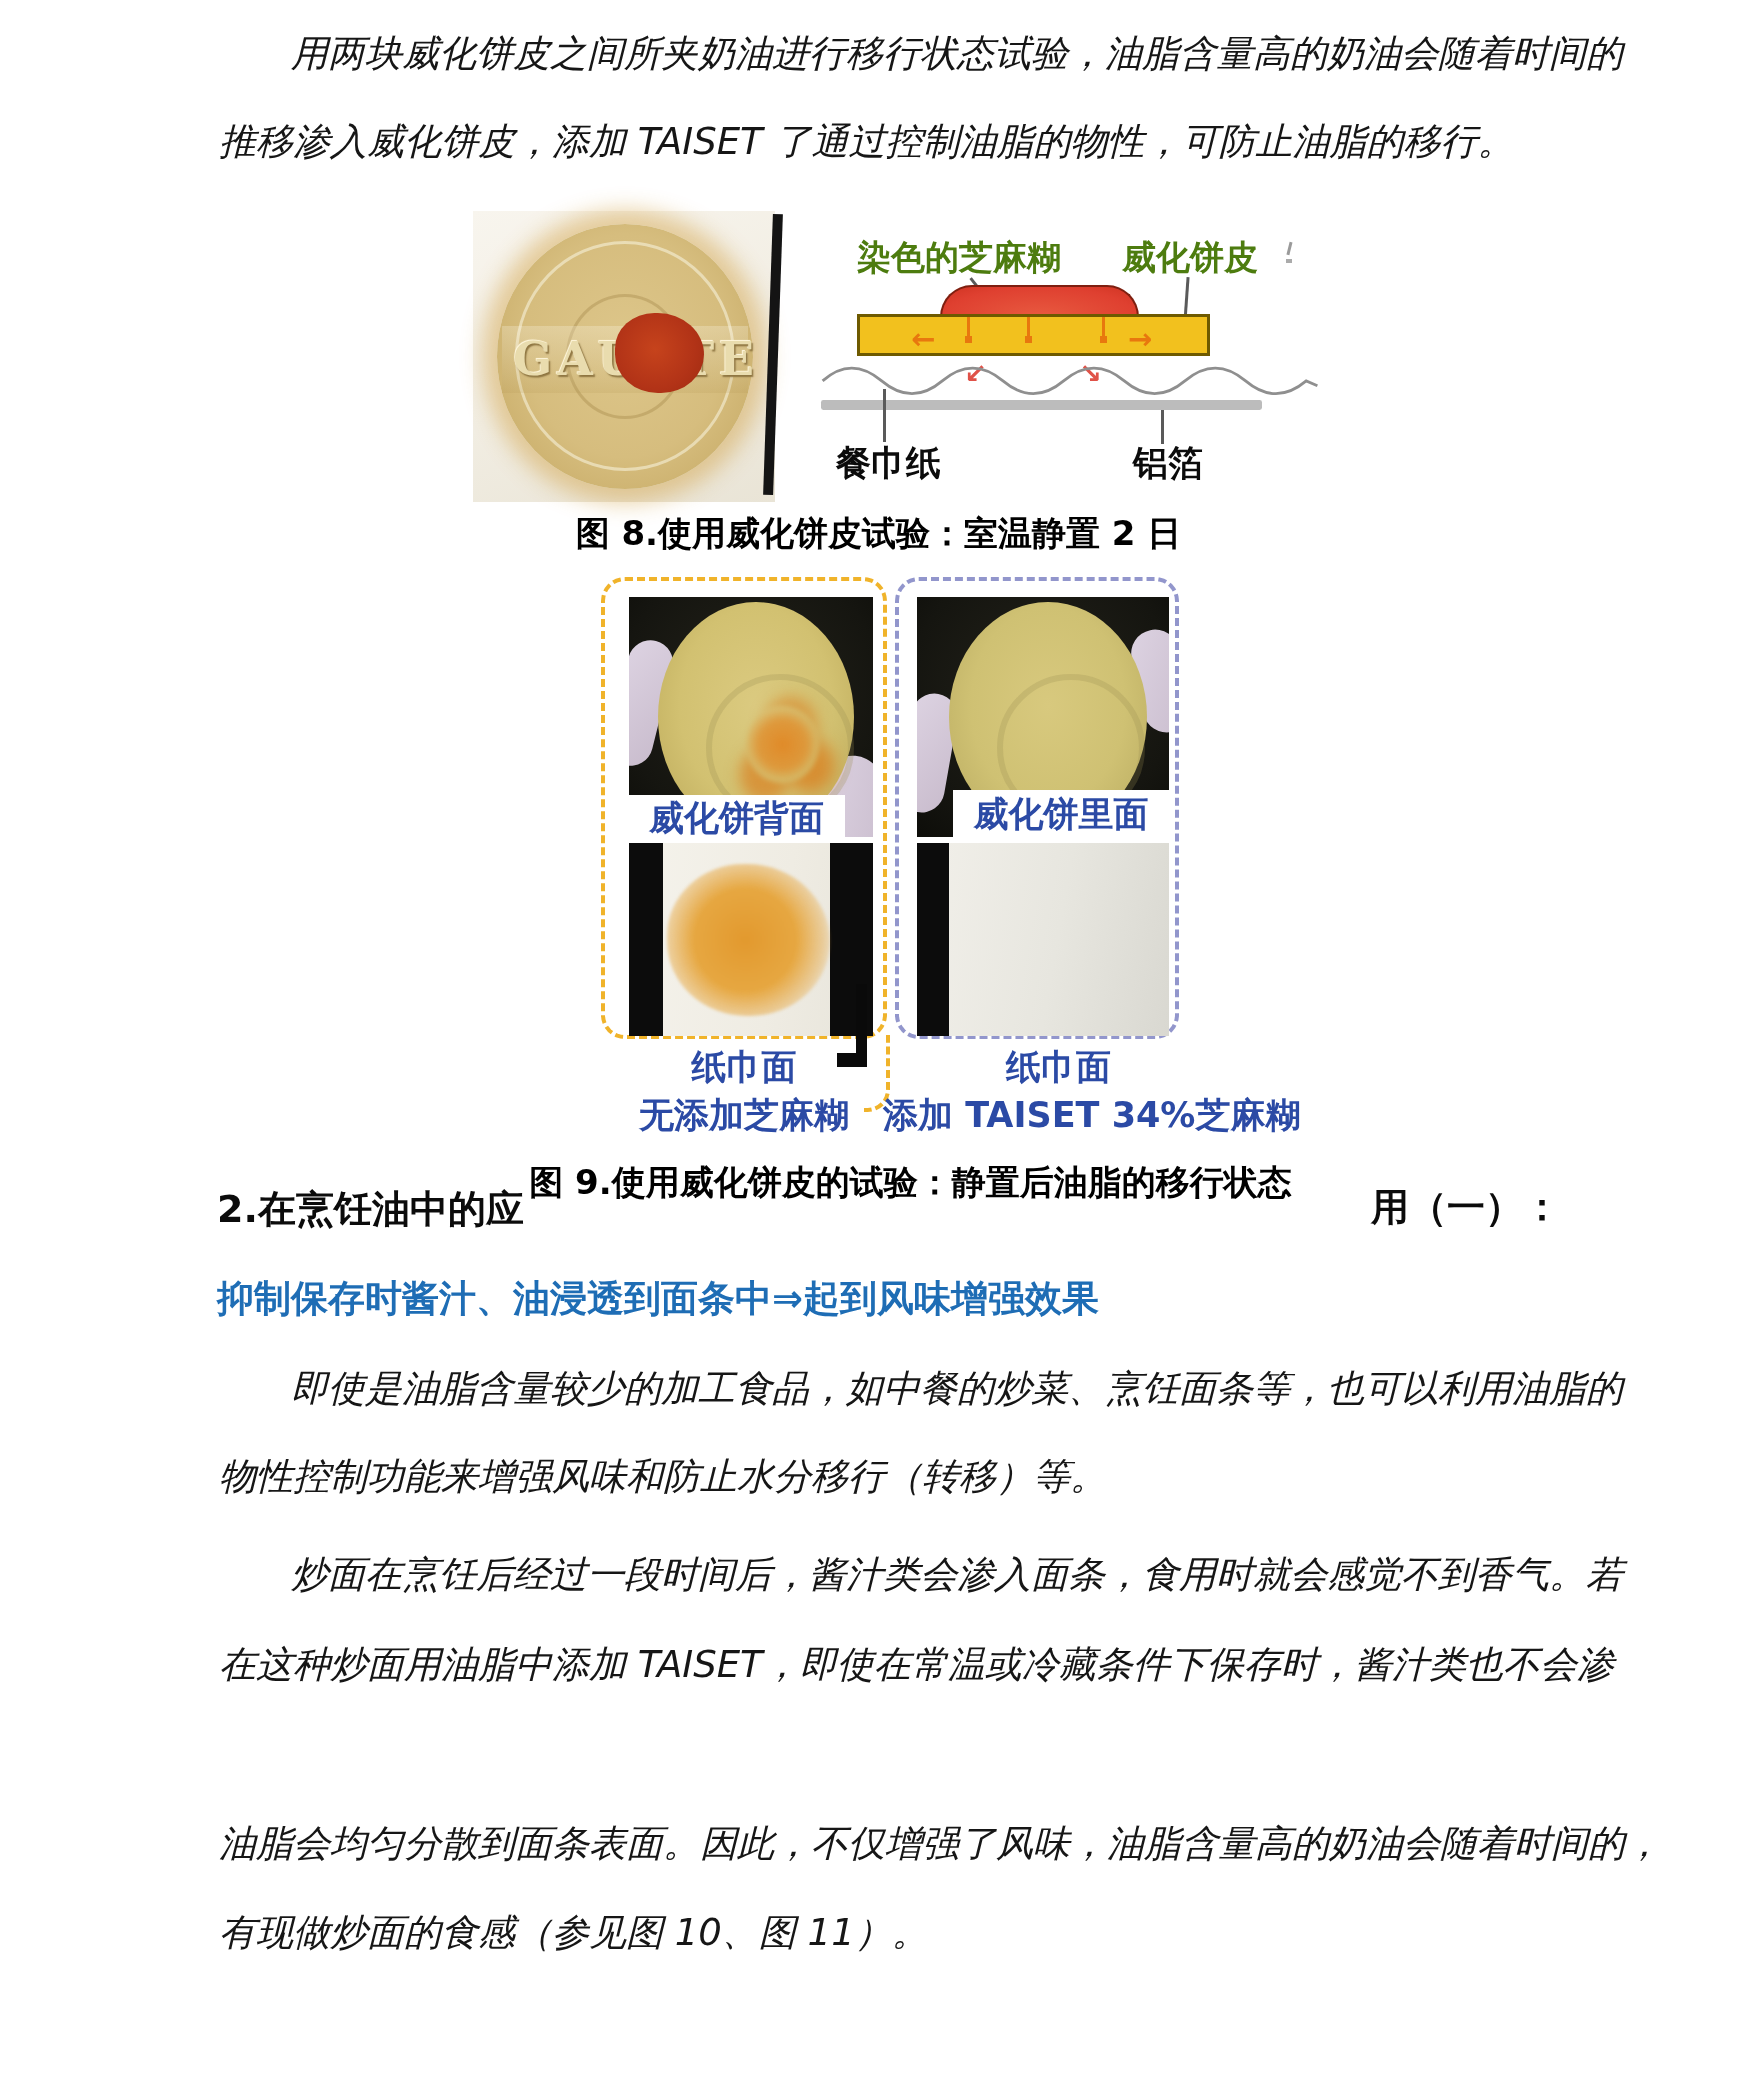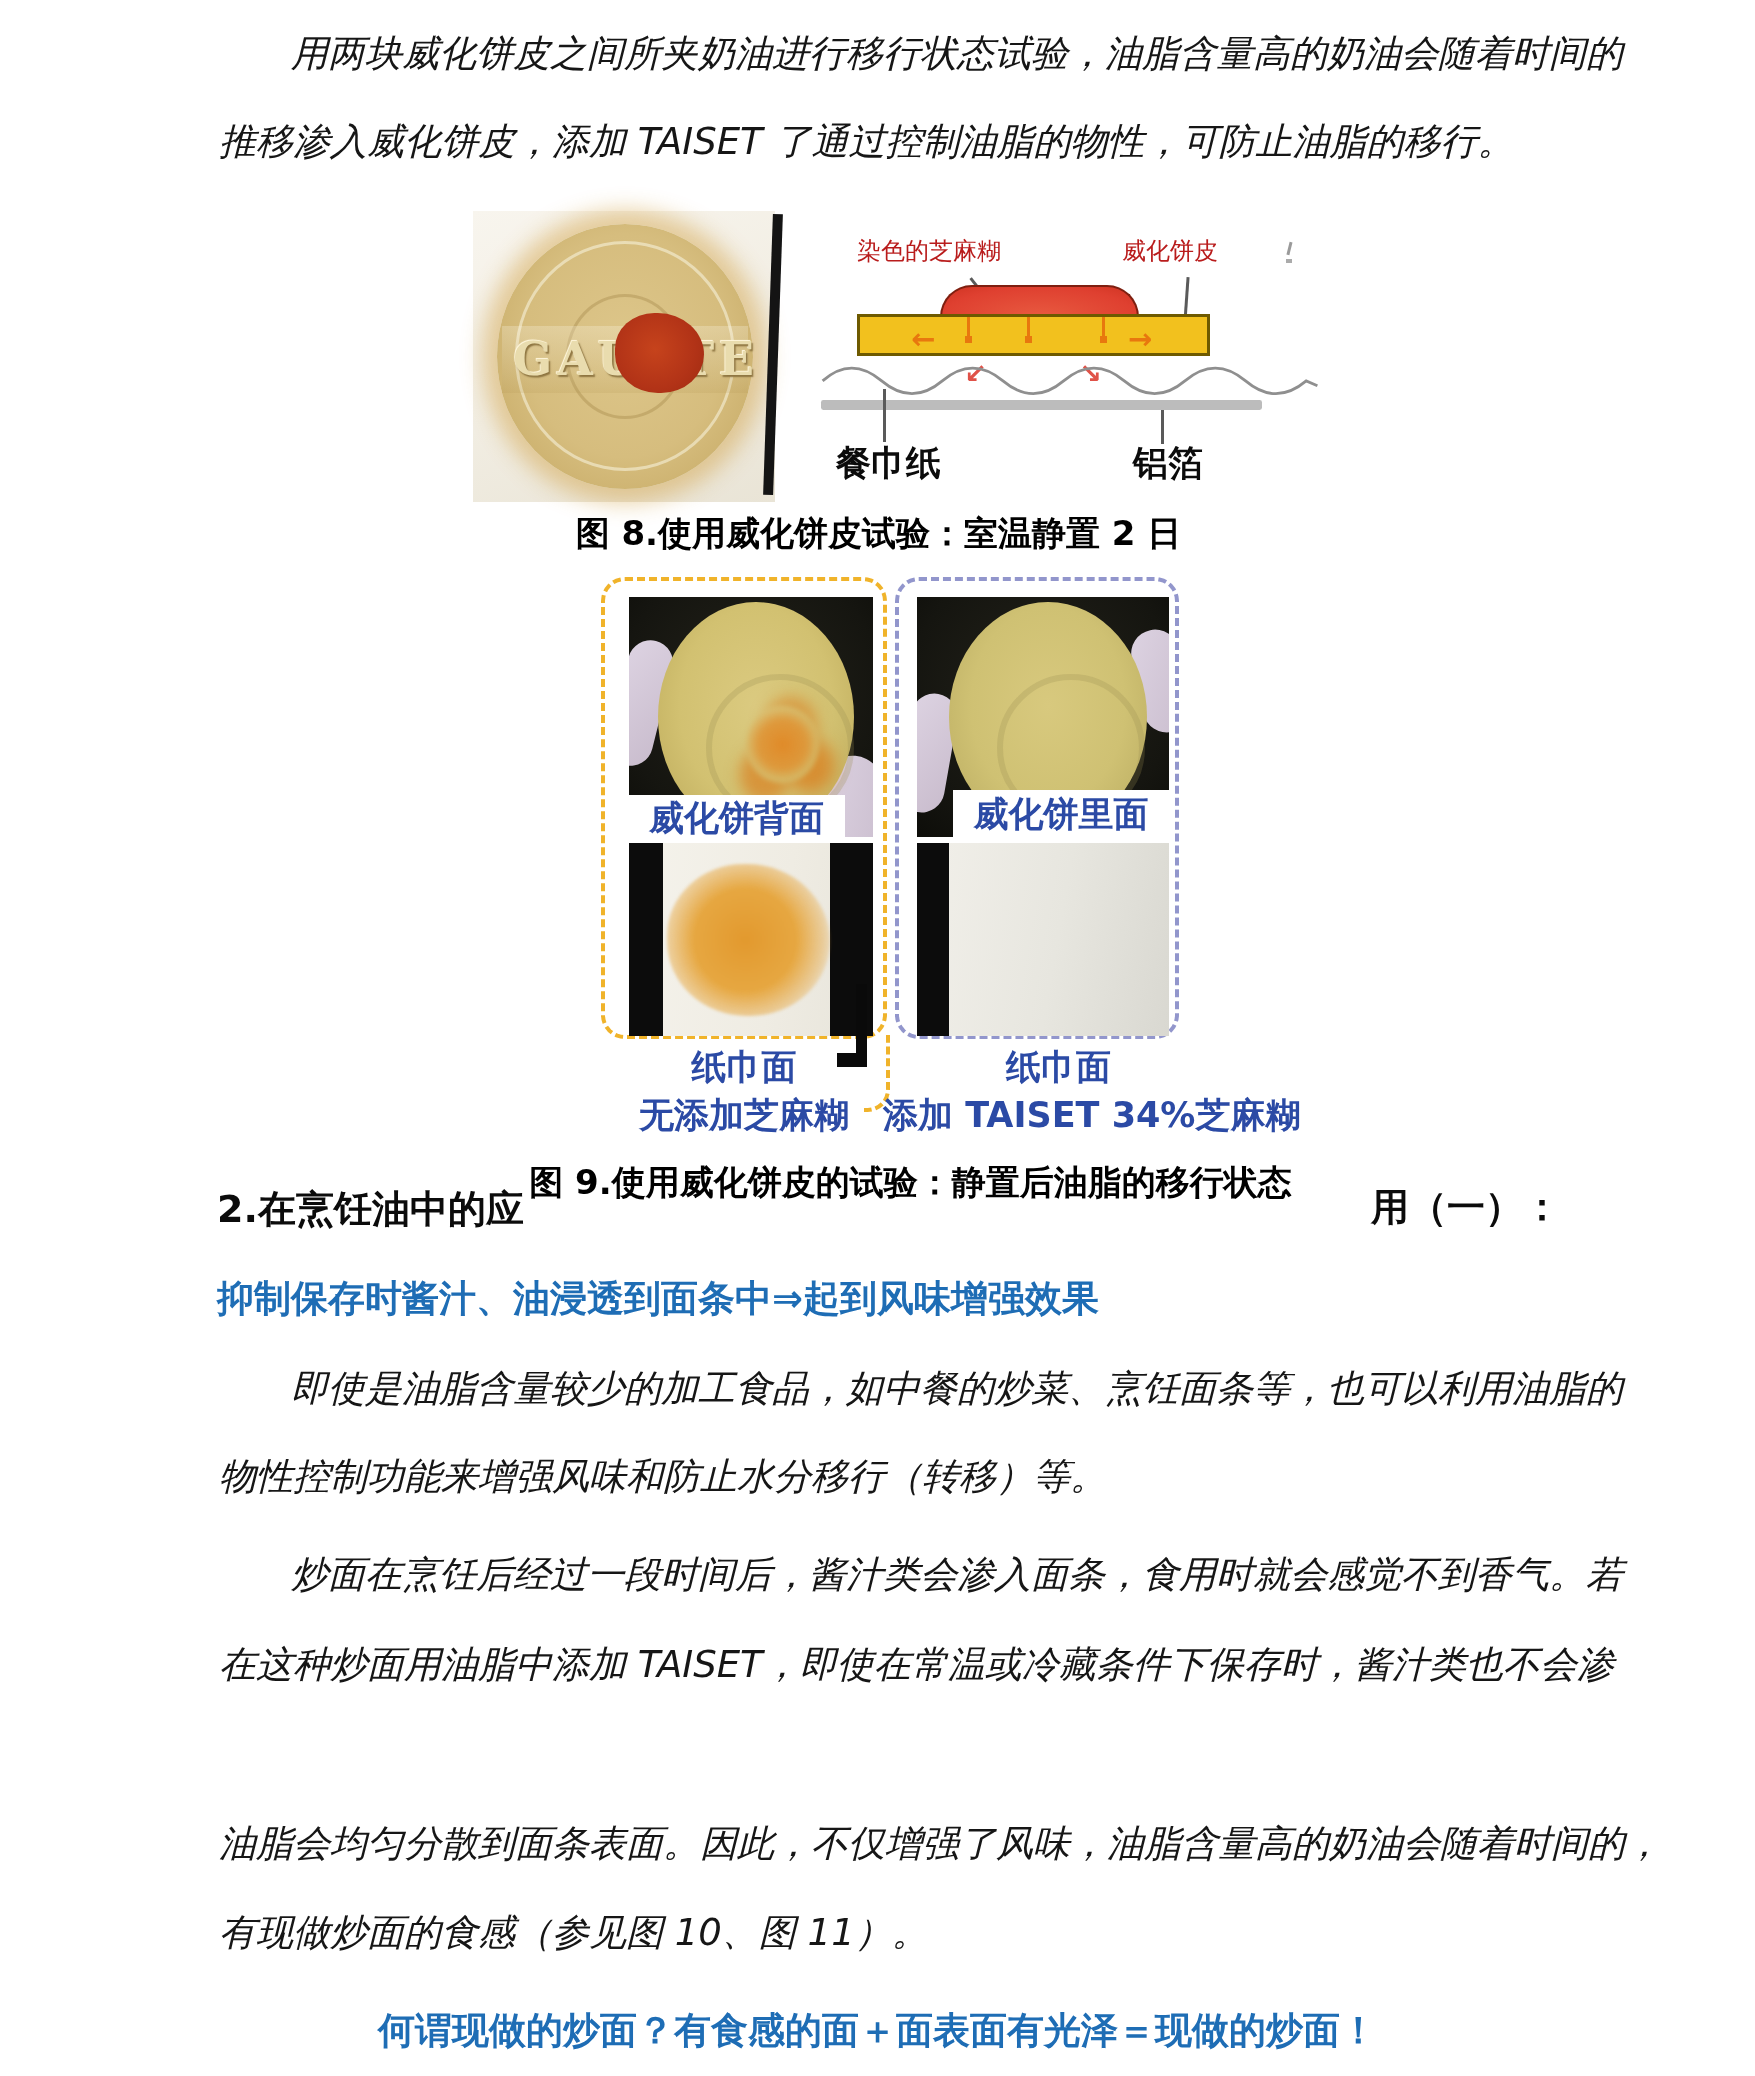--- a/index.html
+++ b/index.html
@@ -30,21 +30,21 @@
     justify-content:space-between; align-items:center; padding:0 11.2px; box-sizing:border-box;
     background:linear-gradient(rgba(255,252,240,.25),rgba(170,140,70,.15));}
   .emboss{font-size:46px; font-weight:bold; letter-spacing:4.8px; color:#e9dcae;
     text-shadow:1.6px 1.6px 1.6px #8d7440, -0.8px -0.8px 0.8px #fff7dd; font-family:"DejaVu Serif","Liberation Serif",serif;}
   .redspot{left:118px; top:89px; width:89px; height:80px;
     border-radius:46% 54% 50% 50%;
     background:radial-gradient(circle at 45% 45%, #c6431c 0%, #b23317 60%, #9e2a10 100%);}
   .f8edge{left:768px; top:214px; width:10.4px; height:281px; background:#141414; transform:rotate(2deg);}
   
   .diagram{left:815px; top:200px; width:527px; height:303px;}
-  .dlabel-blue{font-size:24px; font-weight:normal; color:#b91c1c; white-space:nowrap;}
+  .dlabel-blue{font-size:34px; font-weight:bold; color:#4d7c0f; white-space:nowrap;}
   .dlabel-black{font-size:35px; font-weight:bold; color:#0b0b0b; white-space:nowrap;}
   .dome{left:125px; top:85px; width:195px; height:30px;
     background:radial-gradient(ellipse at 50% 100%, #e85a40 0%, #df4030 70%, #cf3322 100%);
     border:2.4px solid #7e1f10; border-bottom:none; border-radius:97px 97px 0 0;}
   .waferbar{left:42px; top:114px; width:353px; height:42px; background:#f2c11e;
     border:3.2px solid #6e5a00; box-sizing:border-box;}
   .oarrow{font-size:29px; font-weight:bold; color:#e8780e; line-height:1;}
   .tick{width:3.2px; height:21px; background:#e8780e; top:117px;}
   .tickdot{width:7.2px; height:7.2px; background:#e8780e; top:136px;}
   .rdiag{font-size:27px; font-weight:bold; color:#e05248; line-height:1;}
@@ -196,16 +196,15 @@
   <div class="abs h-blue" style="left:217px; top:1274px;">抑制保存时酱汁、油浸透到面条中⇒起到风味增强效果</div>
 
   <div class="abs bline just" style="left:291px; top:1367px; width:1251px;">即使是油脂含量较少的加工食品，如中餐的炒菜、烹饪面条等，也可以利用油脂的</div>
   <div class="abs bline just" style="left:291px; top:1553px; width:1251px;">炒面在烹饪后经过一段时间后，酱汁类会渗入面条，食用时就会感觉不到香气。若</div>
 
   <div class="abs bline" style="left:219px; top:1455px; width:1324px;">物性控制功能来增强风味和防止水分移行（转移）等。</div>
   <div class="abs bline just" style="left:219px; top:1643px; width:1324px;">在这种炒面用油脂中添加 TAISET，即使在常温或冷藏条件下保存时，酱汁类也不会渗</div>
   <div class="abs bline just" style="left:219px; top:1822px; width:1324px;">油脂会均匀分散到面条表面。因此，不仅增强了风味，油脂含量高的奶油会随着时间的，</div>
   <div class="abs bline" style="left:219px; top:1911px; width:1324px;">有现做炒面的食感（参见图 10、图 11）。</div>
 
-  <div class="abs footer-blue" style="left:0; top:2006px; width:1755px;">何谓现做的炒面？有食感的面＋面表面有光泽＝现做的炒面！</div>
 
 </div>
 
 
 </body></html>

